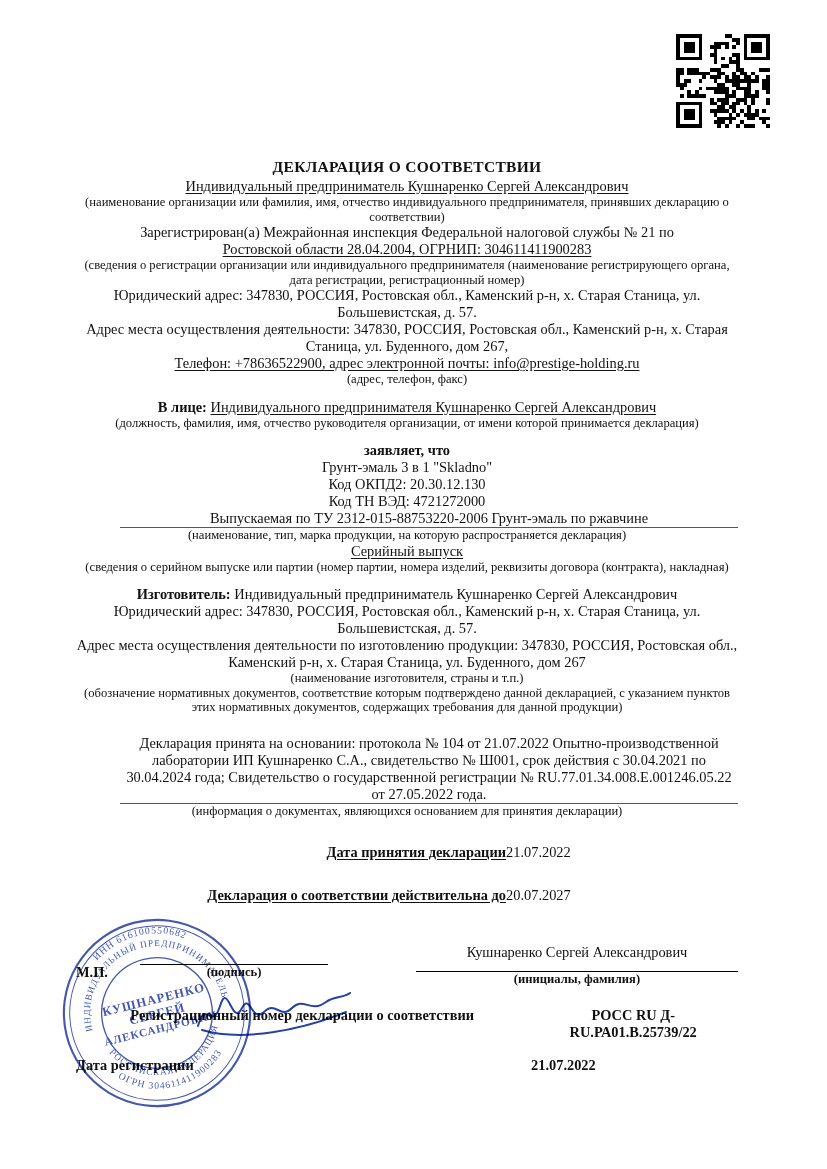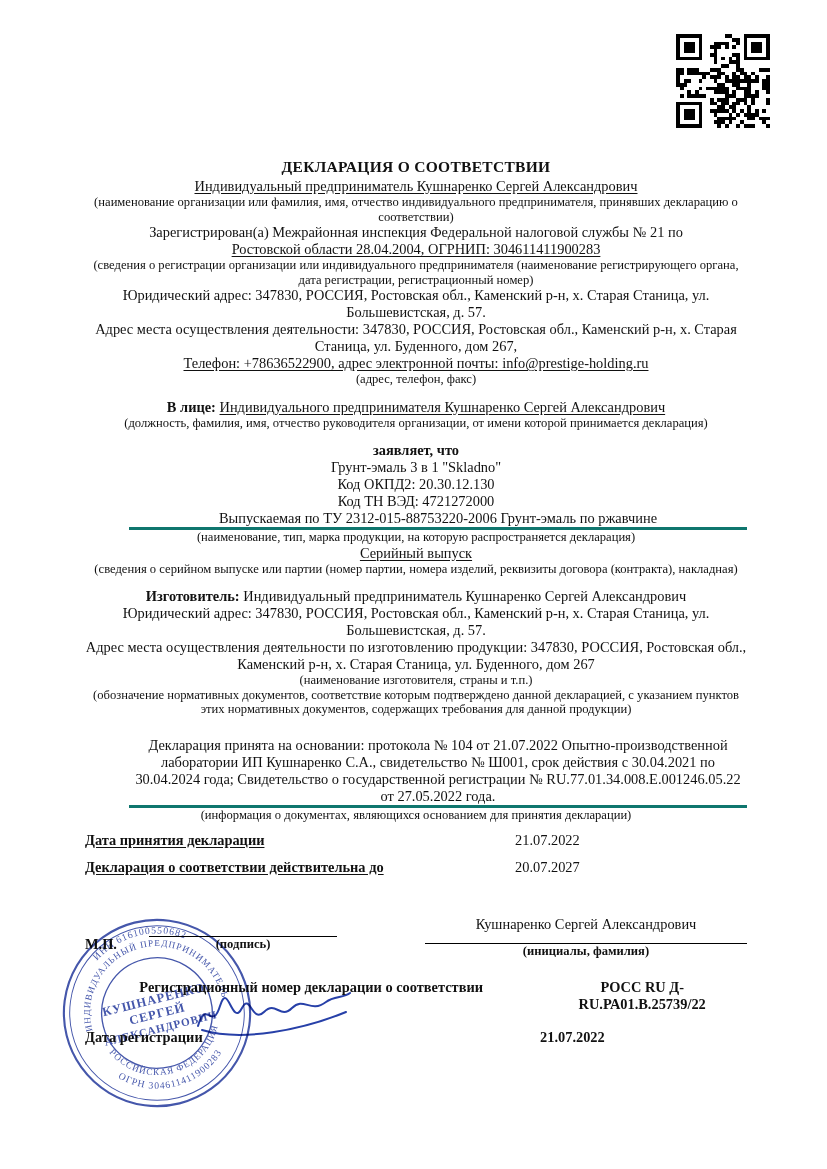--- a/index.html
+++ b/index.html
@@ -1,31 +1,31 @@
 <!DOCTYPE html>
 <html><head>
 <meta charset="utf-8">
 <style>
   * { margin:0; padding:0; box-sizing:border-box; }
   html,body { background:#ffffff; }
   .page {
     position:relative; width:827px; height:1169px; background:#fff;
     font-family:"Liberation Serif", serif; color:#111; overflow:hidden;
   }
-  .content { position:absolute; left:85px; top:158px; width:662px; font-size:14.4px; line-height:17px; }
+  .content { position:absolute; left:76px; top:158px; width:662px; font-size:14.4px; line-height:17px; }
   .title { text-align:center; font-weight:bold; font-size:15.5px; letter-spacing:.3px; margin-bottom:3px; }
   p { margin:0;text-align:center; }
   .cap { text-align:center; font-size:12.6px; line-height:14.5px; }
   .u { text-decoration:underline; text-underline-offset:2px; }
-  .rule { border-bottom:3px solid #0f766e;margin-left:44px; }
+  .rule { border-bottom:1px solid #0f766e;margin-left:44px; }
   .b { font-weight:bold; }
   .just { text-align:justify; }
   .gs { margin-top:12px; } .gm { margin-top:12px; } .gl { margin-top:20px;text-align:center; }
 
-  .d-row { display:flex; margin-top:10px; }
+  .d-row { display:flex; margin-top:26px;text-align:right; }
   .d-row:first-of-type { margin-top:22px; }
   .d-row .lbl { width:430px; }
   .reg-row { display:flex; }
   .reg-row .lbl { width:455px; }
 
   .sig-row { display:flex; margin-top:36px; }
   .mp { padding-top:24px; width:60px; }
   .sig-box { margin-left:4px; width:188px; padding-top:24px; }
   .sig-line { border-bottom:1.5px solid #000; height:0; }
   .name-box { margin-left:auto; width:322px; text-align:center; padding-top:4px; }

